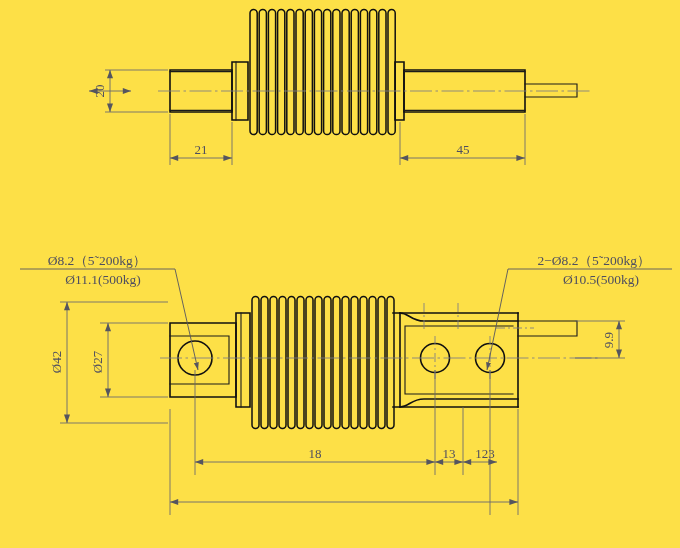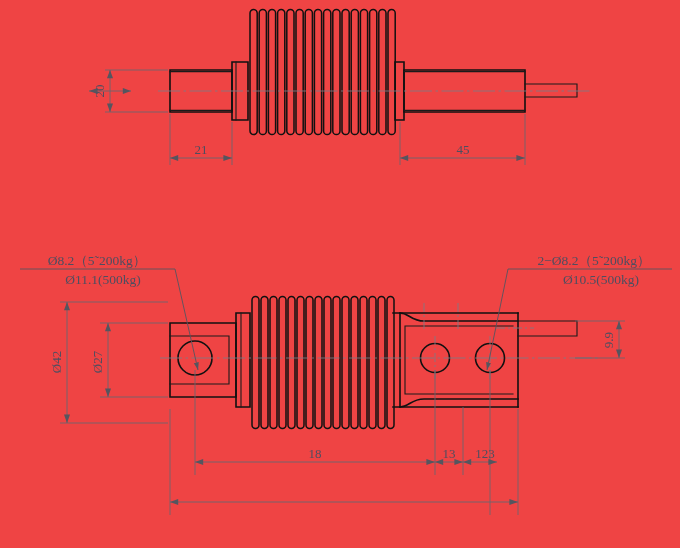--- a/index.html
+++ b/index.html
@@ -10,21 +10,21 @@
   body {
     width: 680px;
     height: 548px;
     font-family: "Liberation Serif", serif;
     overflow: hidden;
   }
   #drawing-root {
     position: relative;
     width: 680px;
     height: 548px;
-    background: #ef4444;
+    background: #fde047;
   }
   svg.sheet {
     position: absolute;
     left: 0;
     top: 0;
     width: 680px;
     height: 548px;
     display: block;
   }
   text {

